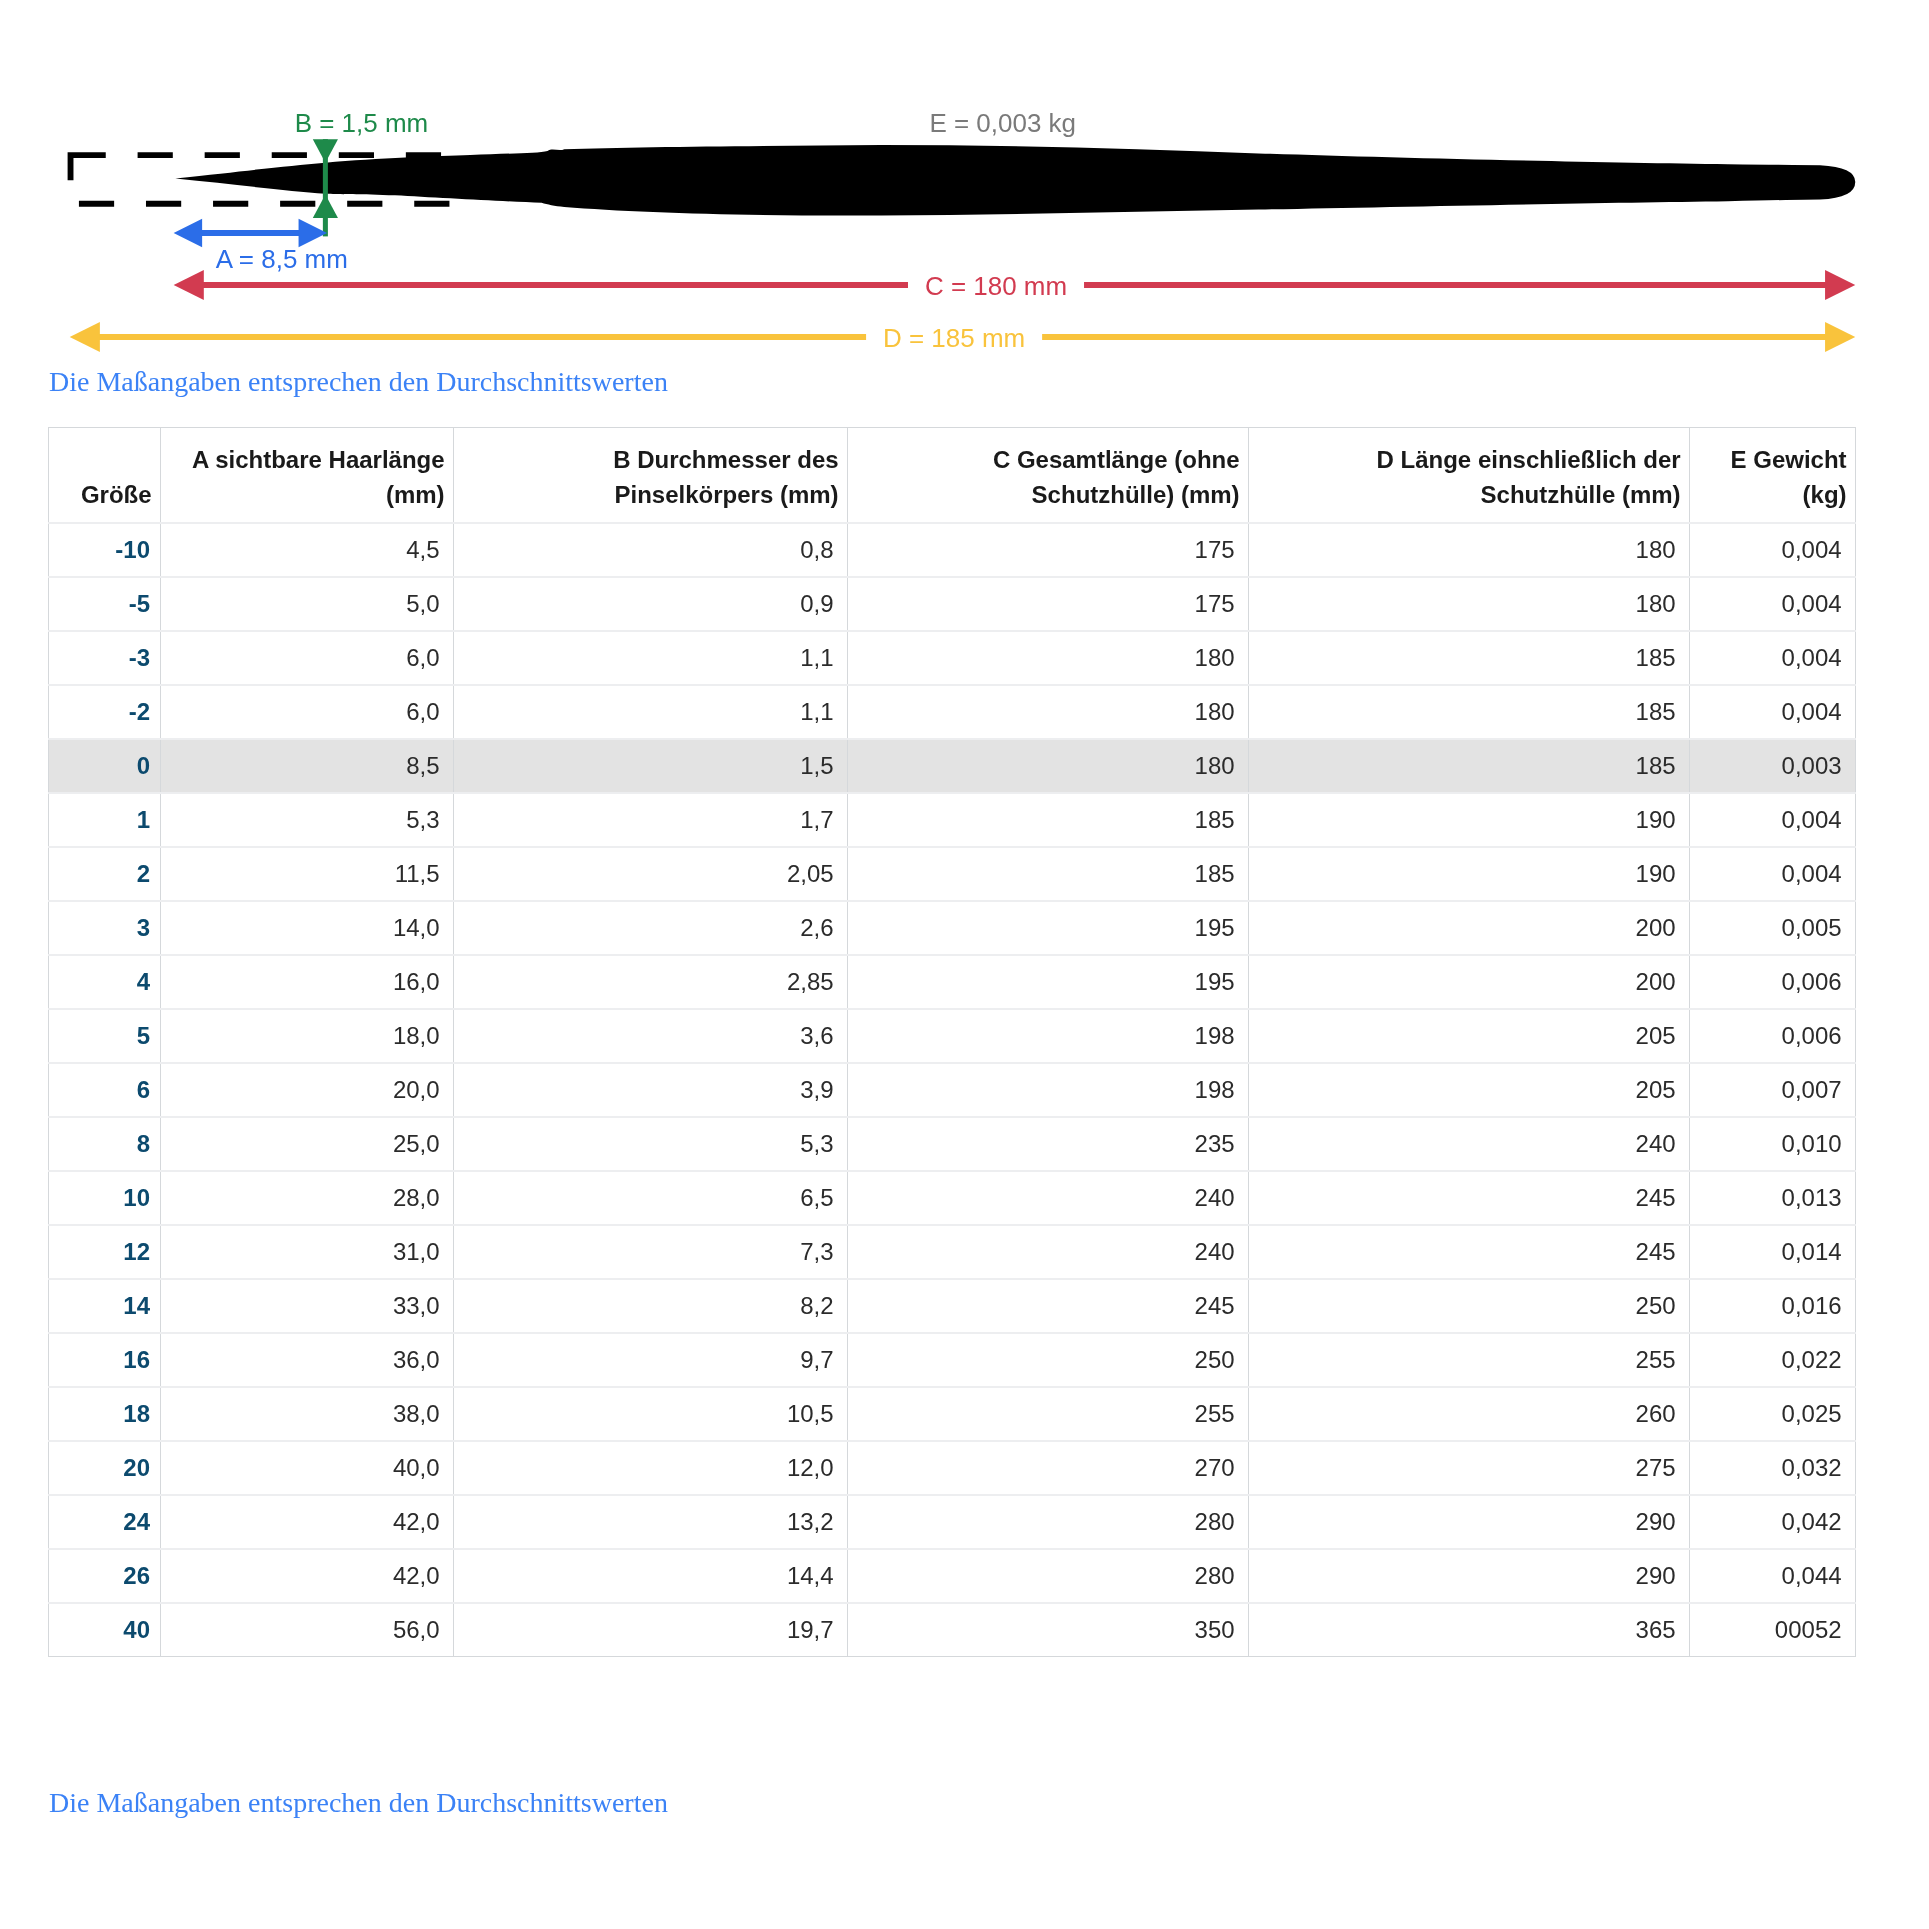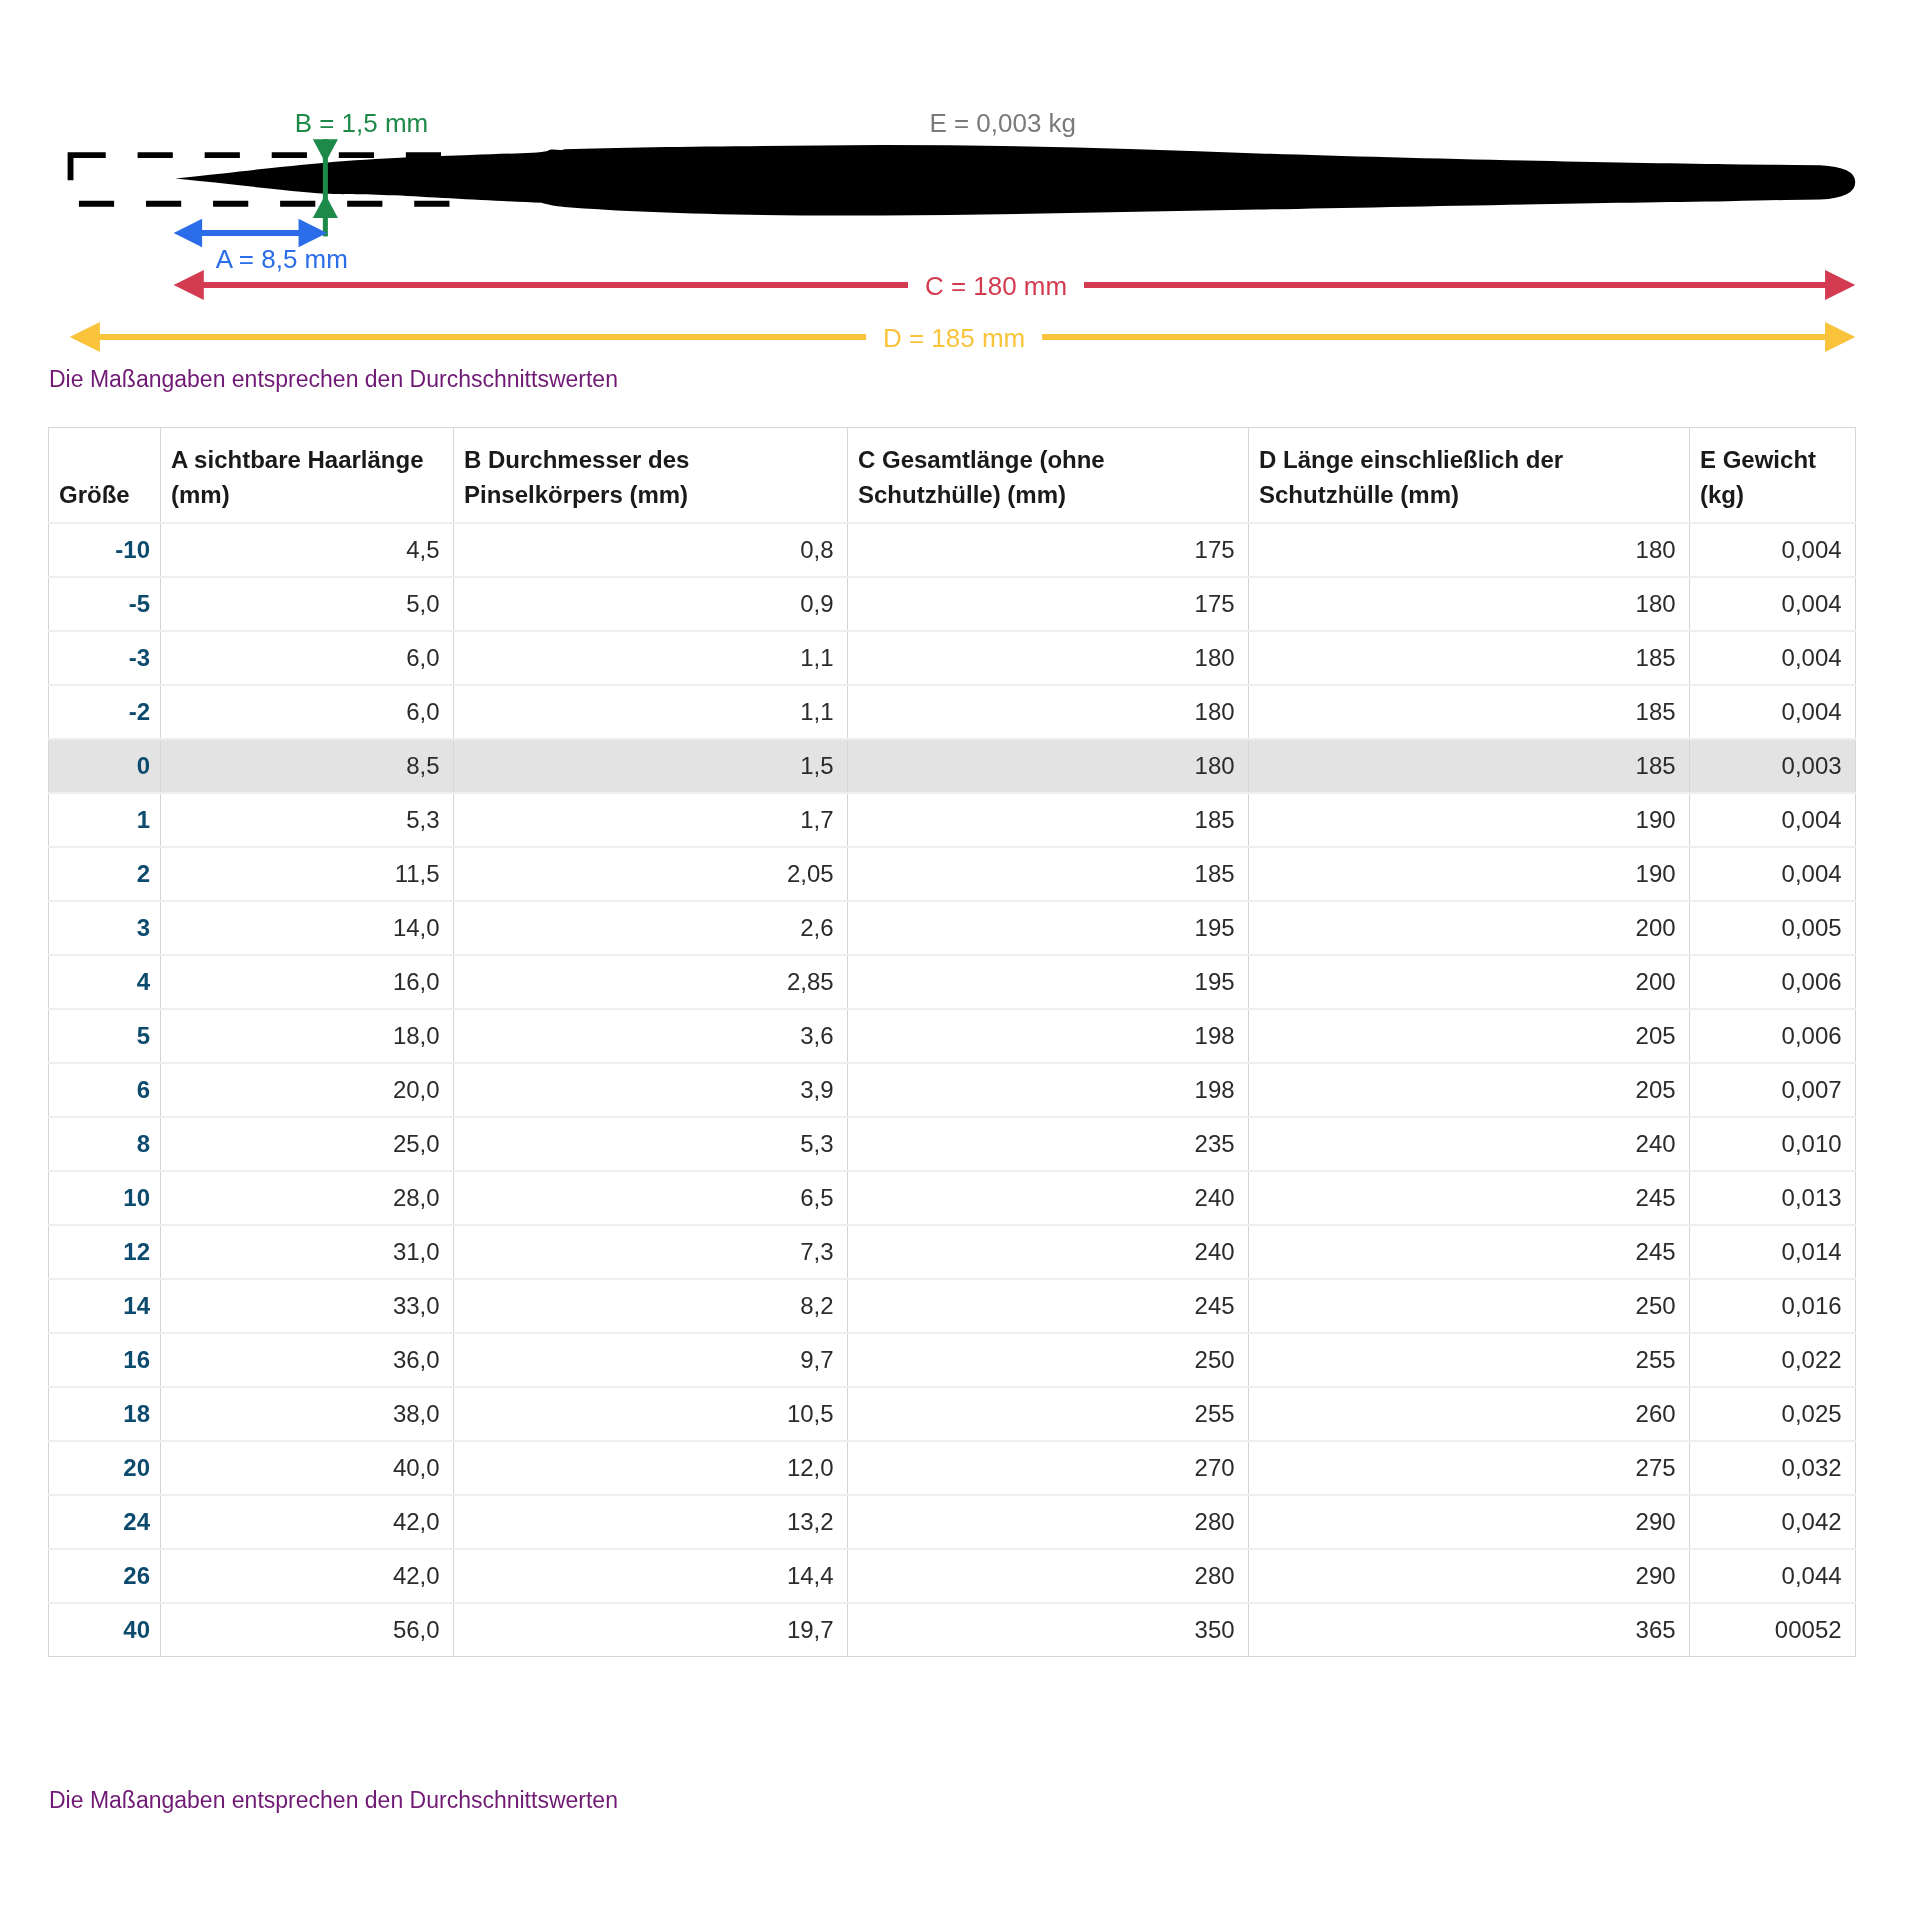--- a/index.html
+++ b/index.html
@@ -4,28 +4,28 @@
 <style>
   html,body{margin:0;padding:0;background:#ffffff;}
   body{width:1930px;height:1930px;position:relative;font-family:"Liberation Sans","DejaVu Sans",sans-serif;color:#222;}
   .page{position:absolute;inset:0;}
 
   
   .diagram{position:absolute;left:0;top:0;width:1930px;height:394px;}
   .diagram text{font-size:31px;}
 
   
-  .note{position:absolute;left:49px;font-size:23px;color:#701a75;white-space:nowrap;}
+  .note{position:absolute;left:49px;font-size:28px;color:#3b82f6;white-space:nowrap;font-family:Liberation Serif, serif;}
   .note.top{top:366px;}
   .note.bottom{top:1787px;}
 
   
   .spec-table{position:absolute;left:48px;top:427px;width:1808px;border-collapse:collapse;table-layout:fixed;background:#fff;}
   .spec-table th,.spec-table td{border-left:0.8px solid #d5d8db;border-right:0.8px solid #d5d8db;box-sizing:border-box;}
-  .spec-table thead th{border-top:0.8px solid #d5d8db;border-bottom:1.7px solid #e2e4e7;height:95px;vertical-align:bottom;text-align:left;font-size:24px;font-weight:bold;color:#1a1a1a;padding:0 8.4px 10px 10px;line-height:35px;}
+  .spec-table thead th{border-top:0.8px solid #d5d8db;border-bottom:1.7px solid #e2e4e7;height:95px;vertical-align:bottom;text-align:right;font-size:24px;font-weight:bold;color:#1a1a1a;padding:0 8.4px 10px 10px;line-height:35px;}
   .spec-table thead th .hl2{display:block;}
   .spec-table tbody td{height:54px;border-top:2.5px solid #edeef0;font-size:24px;color:#2b2b2b;text-align:right;padding-right:13.4px;vertical-align:middle;}
   .spec-table tbody tr:last-child td{border-bottom:0.8px solid #d5d8db;}
   .spec-table tbody td.size{font-weight:bold;color:#0c4a6e;padding-right:10px;}
   .spec-table tbody tr.hl td{background:#e3e3e3;}
 </style>
 </head>
 <body>
 
 <div class="page">

